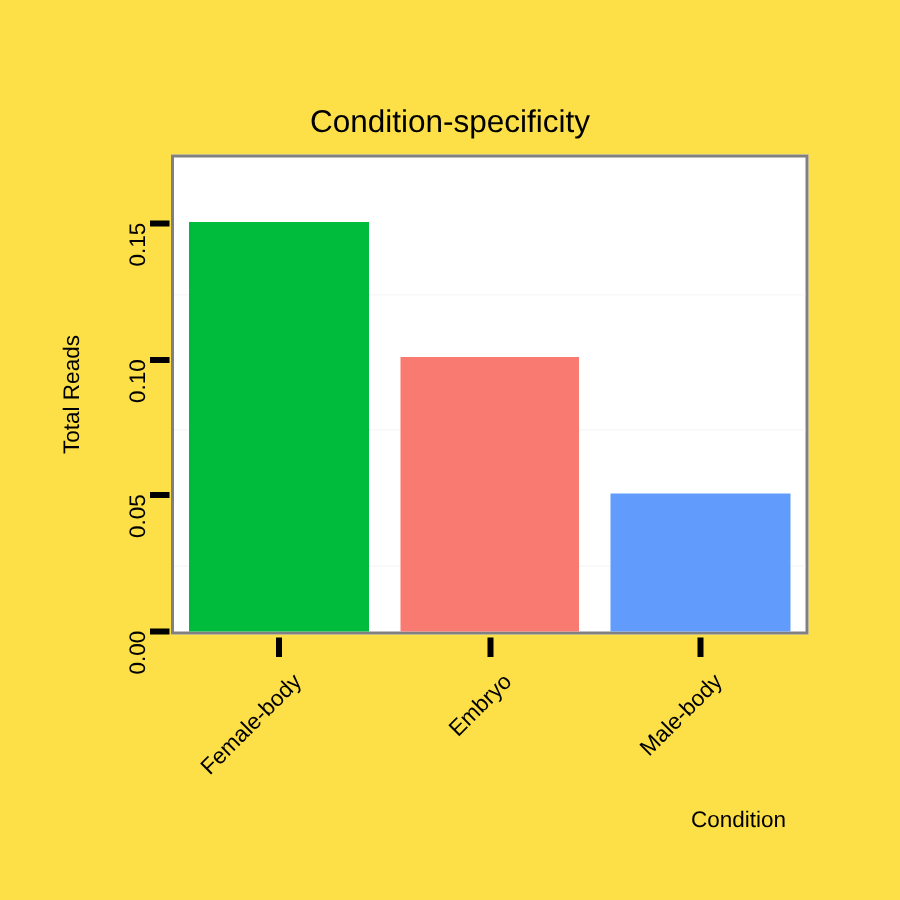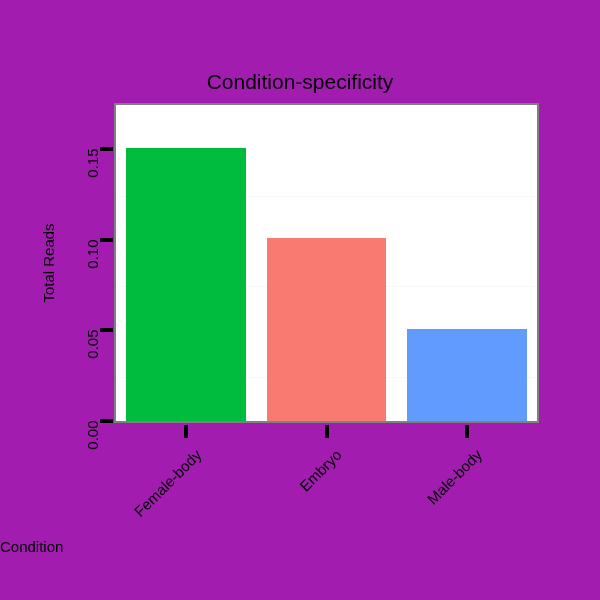--- a/index.html
+++ b/index.html
@@ -10,21 +10,21 @@
   body {
     width: 600px;
     height: 600px;
     font-family: "Liberation Sans", sans-serif;
     overflow: hidden;
   }
   #chart-root {
     position: relative;
     width: 600px;
     height: 600px;
-    background: #a21caf;
+    background: #fde047;
   }
   
   .chart-title {
     position: absolute;
     left: 0;
     top: 70px;
     width: 600px;
     text-align: center;
     font-size: 21px;
     color: #000000;
@@ -109,21 +109,21 @@
     right: 0;
     top: 0;
     text-align: right;
   }
   
   .xaxis-title {
     position: absolute;
     left: 0;
     top: 538px;
     width: 524px;
-    text-align: left;
+    text-align: right;
     font-size: 15px;
     color: #000000;
   }
   .yaxis-title-wrap {
     position: absolute;
     left: 48px;
     top: 263px;
     width: 0;
     height: 0;
   }

